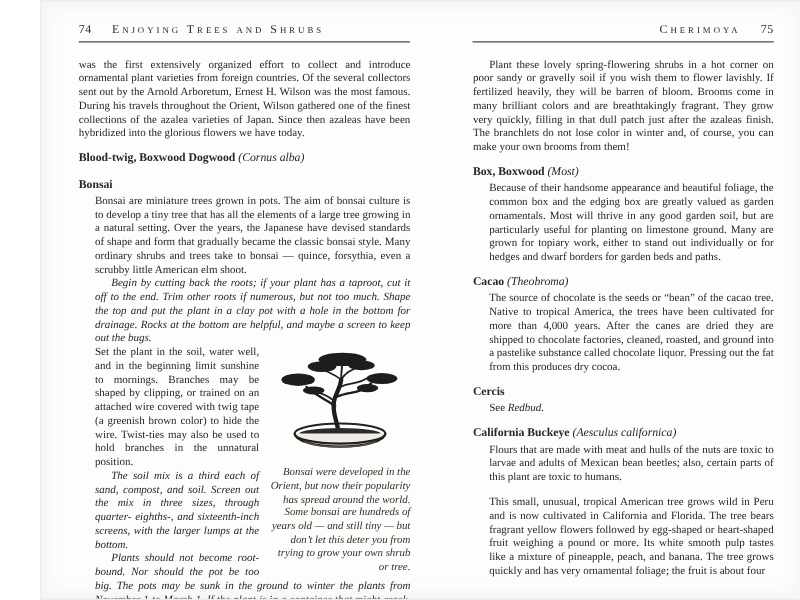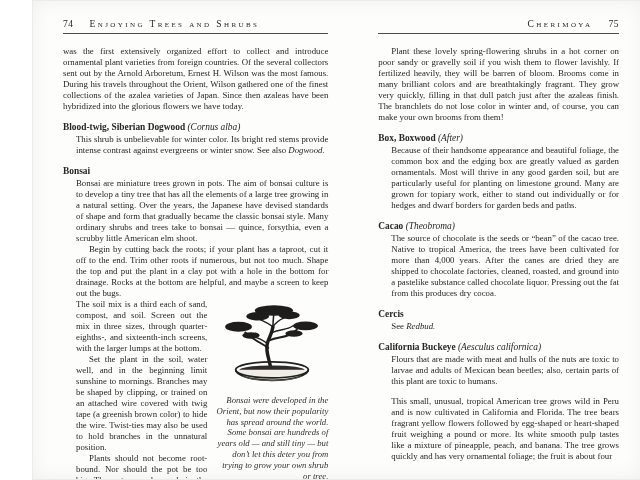--- a/index.html
+++ b/index.html
@@ -29,21 +29,21 @@
   p{margin:0;font-size:8.8px;line-height:11px;text-align:justify;}
   p.indent{text-indent:13px;}
   .cont-para{margin-top:2px;font-family:Liberation Serif, serif;}
 
   .entry{margin-top:9px;}
   .entry-heading{
     font-size:9.4px;line-height:12px;font-weight:bold;margin:0 0 1px 0;
   }
   .entry-heading .latin{font-weight:normal;font-style:italic;text-align:right;}
   .entry-body{margin-left:13px;}
-  .entry-body p + p{text-indent:13px;}
+  .entry-body p + p{text-indent:13px;font-style:italic;}
 
   .bonsai-figure{
     float:right;width:112px;margin:1px 0 2px 9px;
   }
   .bonsai-figure svg{display:block;width:106px;height:88px;margin:0 auto;}
   .figure-caption{
     font-style:italic;font-size:8.7px;line-height:10.8px;
     text-align:right;margin-top:7px;color:#32312e;text-indent:0;
   }
 </style>
@@ -55,24 +55,21 @@
   <div class="page left">
 
     <div class="page-header">
       <span class="folio">74</span>
       <span class="running-head">Enjoying Trees and Shrubs</span>
     </div>
 
     <p class="cont-para">was the first extensively organized effort to collect and introduce ornamental plant varieties from foreign countries. Of the several collectors sent out by the Arnold Arboretum, Ernest H. Wilson was the most famous. During his travels throughout the Orient, Wilson gathered one of the finest collections of the azalea varieties of Japan. Since then azaleas have been hybridized into the glorious flowers we have today.</p>
 
     <div class="entry">
-      <h3 class="entry-heading"><span>Blood-twig, Siberian Dogwood</span> <i class="latin">(Cornus alba)</i></h3>
-      <div class="entry-body">
-        <p><span>This shrub is unbelievable for winter color. Its bright red stems provide intense contrast against evergreens or winter snow. See also </span><i>Dogwood.</i></p>
-      </div>
+      <h3 class="entry-heading"><span>Blood-twig, Boxwood Dogwood</span> <i class="latin">(Cornus alba)</i></h3>
     </div>
 
     <div class="entry">
       <h3 class="entry-heading"><span>Bonsai</span></h3>
       <div class="entry-body">
         <p>Bonsai are miniature trees grown in pots. The aim of bonsai culture is to develop a tiny tree that has all the elements of a large tree growing in a natural setting. Over the years, the Japanese have devised standards of shape and form that gradually became the classic bonsai style. Many ordinary shrubs and trees take to bonsai — quince, forsythia, even a scrubby little American elm shoot.</p>
         <p>Begin by cutting back the roots; if your plant has a taproot, cut it off to the end. Trim other roots if numerous, but not too much. Shape the top and put the plant in a clay pot with a hole in the bottom for drainage. Rocks at the bottom are helpful, and maybe a screen to keep out the bugs.</p>
 
         <div class="bonsai-figure">
           <svg viewBox="0 0 110 92" aria-hidden="true">
@@ -99,39 +96,39 @@
             </g>
 
             <ellipse cx="55" cy="73" rx="34" ry="4.6" fill="#2c2b29"></ellipse>
             <path d="M17 73 A38 11 0 0 0 93 73" fill="#efede5" stroke="#22211f" stroke-width="1.8"></path>
             <ellipse cx="55" cy="73" rx="38" ry="8.4" fill="none" stroke="#22211f" stroke-width="1.8"></ellipse>
             <path d="M25 80 A34 8 0 0 0 85 80" fill="none" stroke="#55534f" stroke-width="1"></path>
           </svg>
           <div class="figure-caption">Bonsai were developed in the Orient, but now their popularity has spread around the world. Some bonsai are hundreds of years old — and still tiny — but don’t let this deter you from trying to grow your own shrub or tree.</div>
         </div>
 
+        <p>Set the plant in the soil, water well, and in the beginning limit sunshine to mornings. Branches may be shaped by clipping, or trained on an attached wire covered with twig tape (a greenish brown color) to hide the wire. Twist-ties may also be used to hold branches in the unnatural position.</p>
         <p>The soil mix is a third each of sand, compost, and soil. Screen out the mix in three sizes, through quarter- eighths-, and sixteenth-inch screens, with the larger lumps at the bottom.</p>
-        <p>Set the plant in the soil, water well, and in the beginning limit sunshine to mornings. Branches may be shaped by clipping, or trained on an attached wire covered with twig tape (a greenish brown color) to hide the wire. Twist-ties may also be used to hold branches in the unnatural position.</p>
         <p>Plants should not become root-bound. Nor should the pot be too big. The pots may be sunk in the ground to winter the plants from November 1 to March 1. If the plant is in a container that might crack, move it to a clay pot.</p>
       </div>
     </div>
 
   </div>
 
   <div class="page right">
 
     <div class="page-header">
       <span class="running-head">Cherimoya</span>
       <span class="folio">75</span>
     </div>
 
     <p class="cont-para indent">Plant these lovely spring-flowering shrubs in a hot corner on poor sandy or gravelly soil if you wish them to flower lavishly. If fertilized heavily, they will be barren of bloom. Brooms come in many brilliant colors and are breathtakingly fragrant. They grow very quickly, filling in that dull patch just after the azaleas finish. The branchlets do not lose color in winter and, of course, you can make your own brooms from them!</p>
 
     <div class="entry">
-      <h3 class="entry-heading"><span>Box, Boxwood</span> <i class="latin">(After)</i></h3>
+      <h3 class="entry-heading"><span>Box, Boxwood</span> <i class="latin">(Most)</i></h3>
       <div class="entry-body">
         <p>Because of their handsome appearance and beautiful foliage, the common box and the edging box are greatly valued as garden ornamentals. Most will thrive in any good garden soil, but are particularly useful for planting on limestone ground. Many are grown for topiary work, either to stand out individually or for hedges and dwarf borders for garden beds and paths.</p>
       </div>
     </div>
 
     <div class="entry">
       <h3 class="entry-heading"><span>Cacao</span> <i class="latin">(Theobroma)</i></h3>
       <div class="entry-body">
         <p>The source of chocolate is the seeds or “bean” of the cacao tree. Native to tropical America, the trees have been cultivated for more than 4,000 years. After the canes are dried they are shipped to chocolate factories, cleaned, roasted, and ground into a pastelike substance called chocolate liquor. Pressing out the fat from this produces dry cocoa.</p>
       </div>

